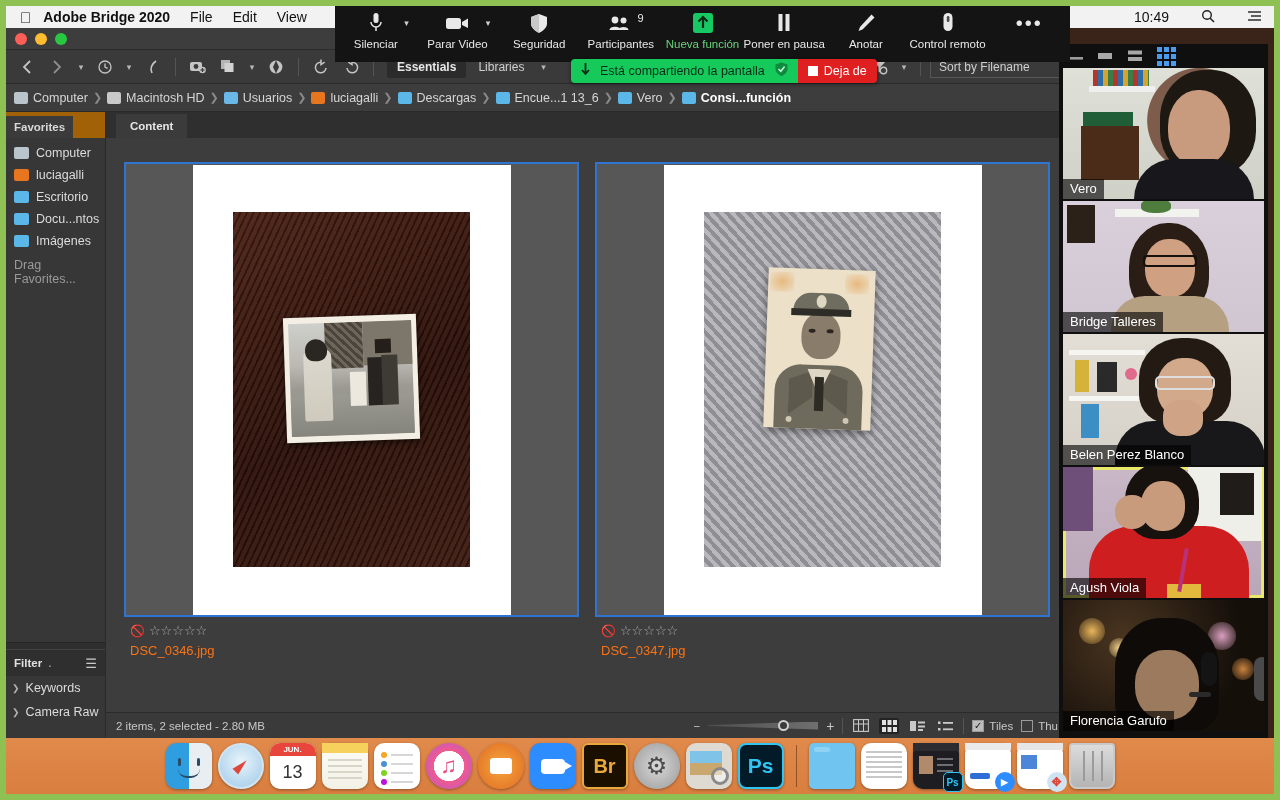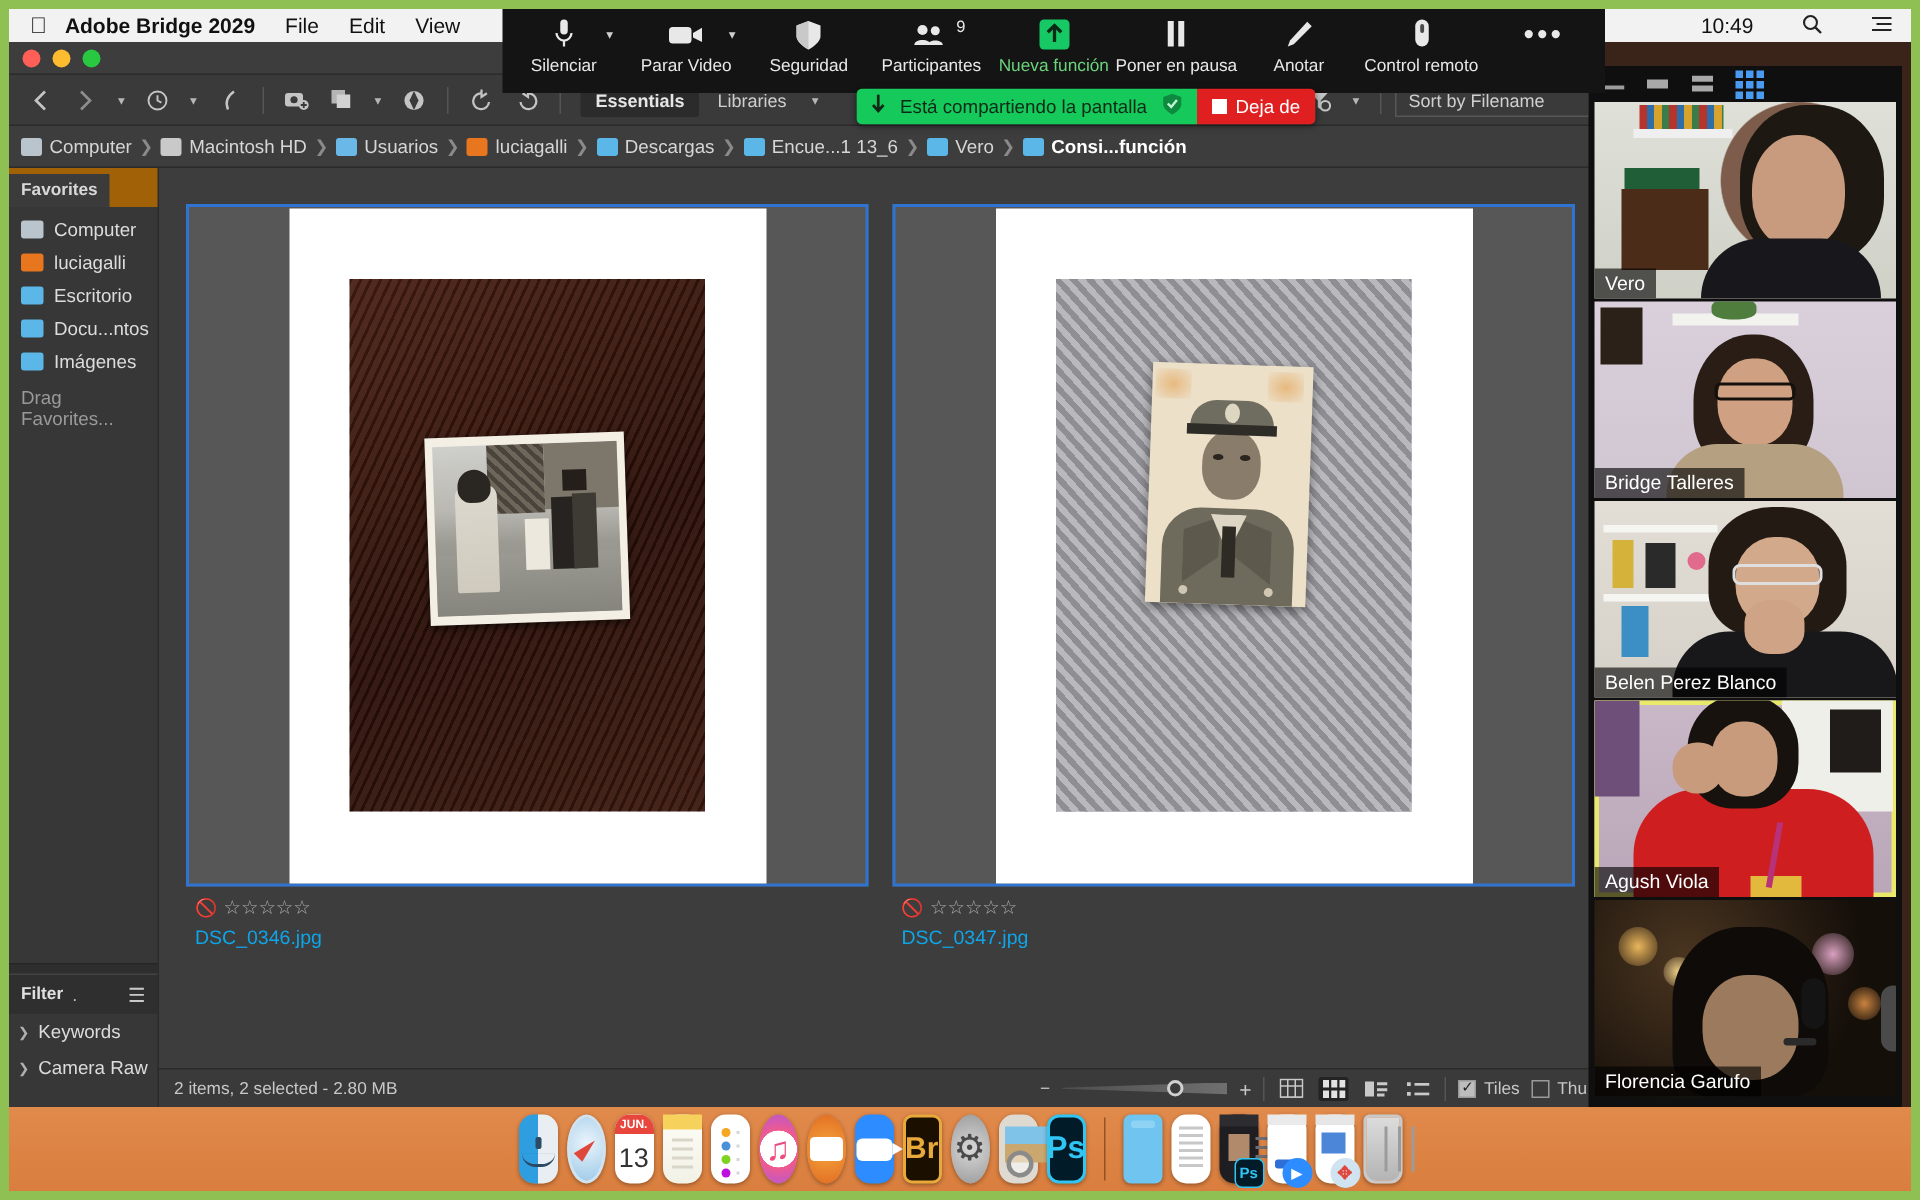--- a/index.html
+++ b/index.html
@@ -232,21 +232,21 @@
   .ph2 .lapel-l{ position:absolute; left:24px; bottom:14px; width:24px;height:44px; background:#5d594c;
     clip-path:polygon(100% 0,100% 60%,0 100%,0 20%);}
   .ph2 .lapel-r{ position:absolute; right:24px; bottom:14px; width:24px;height:44px; background:#5d594c;
     clip-path:polygon(0 0,0 60%,100% 100%,100% 20%);}
   .ph2 .btn-l{ position:absolute; left:22px; bottom:6px; width:6px;height:6px; background:#cfc7b3; border-radius:50%;}
   .ph2 .btn-r{ position:absolute; right:22px; bottom:6px; width:6px;height:6px; background:#cfc7b3; border-radius:50%;}
 
   .thumb-meta{ padding:6px 2px 0 6px; }
   .rating{ display:flex; align-items:center; gap:2px; color:#a9a9a9; font-size:13px;}
   .rating .noicon{ font-size:12px; margin-right:2px;}
-  .fname{ font-size:13px; color:#0ea5e9; margin-top:5px; }
+  .fname{ font-size:13px; color:#f97316; margin-top:5px; }
 
   
   #statusbar{
     height:26px; background:#3a3a3a; border-top:1px solid #2a2a2a;
     display:flex; align-items:center; padding:0 10px; font-size:11.5px; color:#c8c8c8; gap:8px;
   }
   #statusbar .left{ white-space:nowrap;}
   #statusbar .mid{ margin-left:auto; display:flex; align-items:center; gap:8px;}
   .zmslider{ width:110px; height:4px; position:relative; display:flex; align-items:center;}
   .zmtrack-wedge{ position:absolute; left:0; top:-2px; width:110px; height:8px;
@@ -360,21 +360,21 @@
     background:#2a2a2a; border-radius:3px;}
   .scroll-pill{ position:absolute; right:-6px; bottom:30px; width:16px;height:44px;
     background:#4a4a4a; border-radius:9px;}
 
   
   #dock{
     position:absolute; left:0; bottom:0; width:1268px; height:56px;
     background:linear-gradient(#e08a4c,#d97e3e); z-index:30;
     display:flex; align-items:center; justify-content:center; gap:6px;
   }
-  .dock-ico{ width:26px;height:46px; border-radius:10px; position:relative;
+  .dock-ico{ width:46px;height:46px; border-radius:10px; position:relative;
     display:flex; align-items:center; justify-content:center; font-size:11px; color:#fff;
     box-shadow:0 1px 3px rgba(0,0,0,.35);}
   .dock-sep{ width:1px;height:42px;background:rgba(90,40,10,.55); margin:0 6px;}
   .d-finder{ background:linear-gradient(90deg,#2e9ee0 0 50%,#e9eef2 50% 100%);}
   .d-finder .sm{ position:absolute; left:50%; bottom:11px; transform:translateX(-50%);
     width:22px;height:9px; border-bottom:2px solid #2b4a63; border-radius:0 0 12px 12px;}
   .d-finder .e1{ position:absolute; left:12px; top:15px; width:3px;height:8px; background:#2b4a63; border-radius:2px;}
   .d-finder .e2{ position:absolute; right:12px; top:15px; width:3px;height:8px; background:#2b4a63; border-radius:2px;}
   .d-safari{ background:radial-gradient(circle at 50% 40%,#e9f4fb,#9dc9e8); border-radius:50%;
     border:2px solid #cfe3f0;}
@@ -433,21 +433,21 @@
 </head>
 <body>
 
 <div id="green-frame"></div>
 
 <div id="desktop">
   <div class="wallpaper"></div>
 
   <div id="menubar">
     <span class="apple"></span>
-    <span class="app-title">Adobe Bridge 2029</span>
+    <span class="app-title">Adobe Bridge 2020</span>
     <span class="mitem">File</span>
     <span class="mitem">Edit</span>
     <span class="mitem">View</span>
     <span class="right">
       <span class="clock">10:49</span>
       <span class="mb-ico">
         <svg width="14" height="14" viewBox="0 0 14 14">
             <circle cx="6" cy="6" r="4.3" fill="none" stroke="#222" stroke-width="1.4"></circle>
             <line x1="9.2" y1="9.2" x2="13" y2="13" stroke="#222" stroke-width="1.6"></line>
           </svg>
@@ -646,20 +646,23 @@
           <span>Keywords</span>
         </div>
         <div class="filter-row">
           <span class="arrow">❯</span>
           <span>Camera Raw</span>
         </div>
         <div style="height:14px"></div>
       </div>
 
       <div id="content-col">
+        <div class="content-tabs">
+          <span class="content-tab">Content</span>
+        </div>
 
         <div id="thumbs">
 
           <div class="thumb-cell">
             <div class="thumb-frame">
               <div class="photo-card">
                 <div class="photo-inner ph1">
                   <div class="print">
                     <div class="img">
                       <div class="wall"></div>

